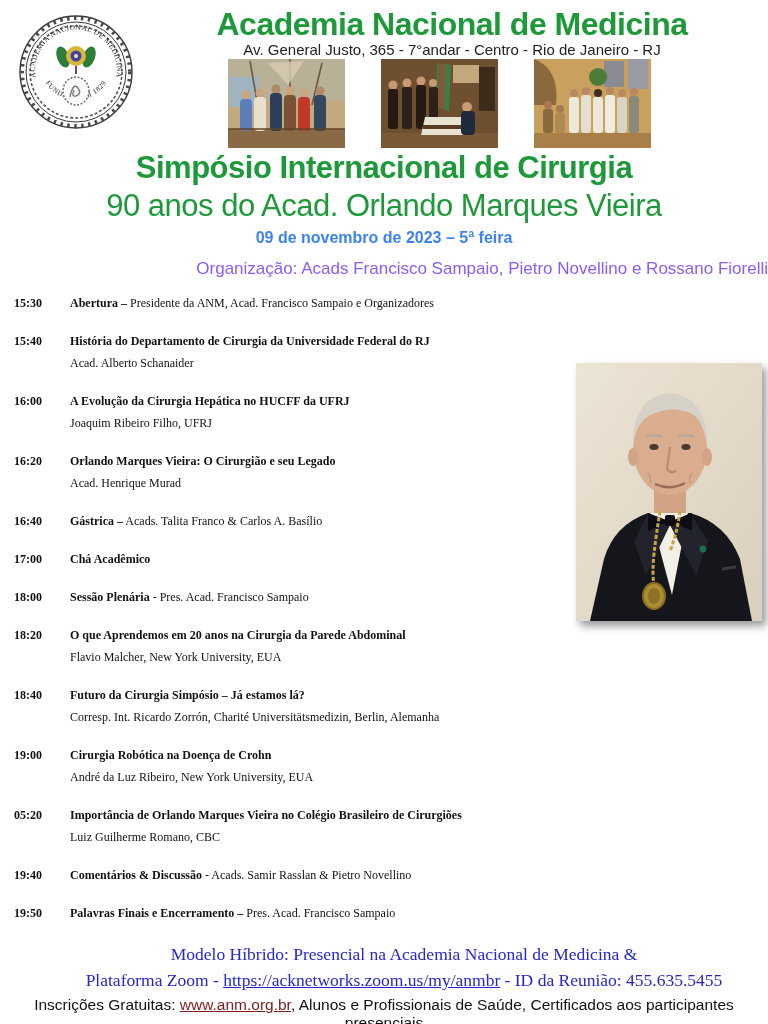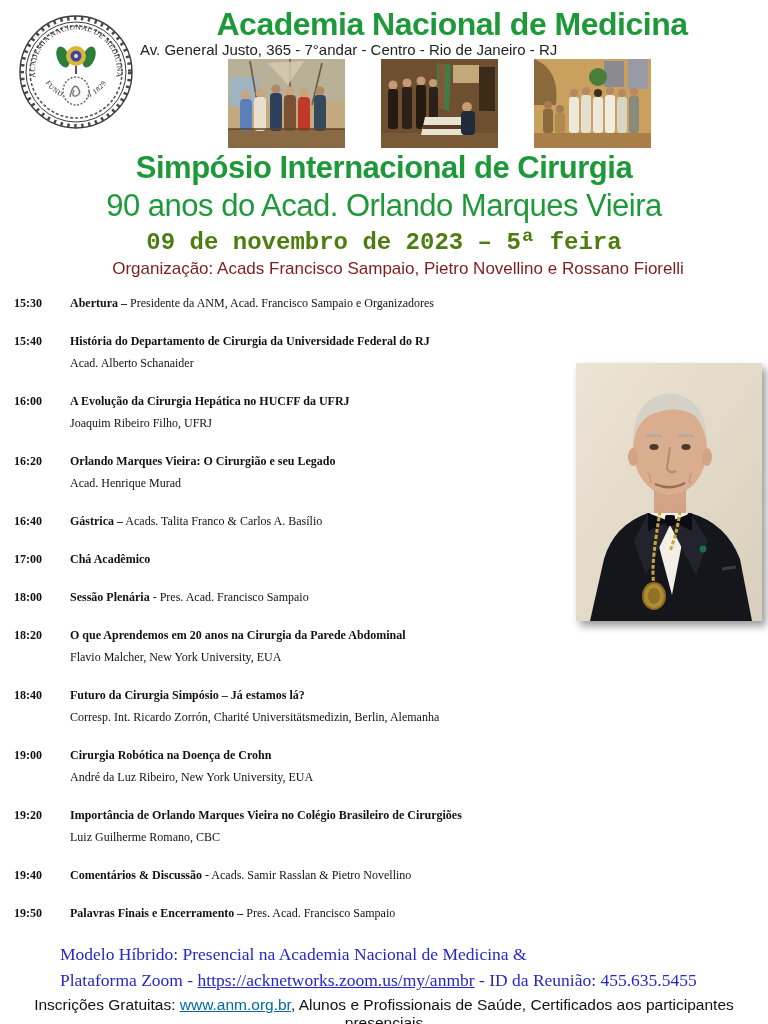--- a/index.html
+++ b/index.html
@@ -3,60 +3,60 @@
 <meta charset="utf-8">
 <style>
   html,body{margin:0;padding:0;background:#ffffff;}
   .page{position:relative;width:768px;height:1024px;background:#ffffff;overflow:hidden;
         font-family:"Liberation Serif",serif;color:#111;}
 
   
   .org-title{position:absolute;left:140px;right:4px;top:6px;text-align:center;
              font-family:"Liberation Sans",sans-serif;font-weight:bold;font-size:32px;
              color:#1e9939;letter-spacing:-0.5px;}
-  .org-address{position:absolute;left:140px;right:4px;top:41px;
+  .org-address{position:absolute;left:140px;right:4px;top:41px;text-align:center;
                font-family:"Liberation Sans",sans-serif;font-size:15px;color:#222;}
   .seal{position:absolute;left:16px;top:12px;width:120px;height:124px;}
   .painting{position:absolute;top:59px;width:117px;height:89px;}
   .painting svg{width:100%;height:100%;display:block;}
   .p1{left:228px;} .p2{left:381px;} .p3{left:534px;}
 
   
   .ev-line1{position:absolute;left:0;right:0;top:150px;text-align:center;
             font-family:"Liberation Sans",sans-serif;font-weight:bold;font-size:31px;
             color:#1e9939;letter-spacing:-0.5px;}
   .ev-line2{position:absolute;left:0;right:0;top:188px;text-align:center;
             font-family:"Liberation Sans",sans-serif;font-weight:normal;font-size:31px;
             color:#1e9939;letter-spacing:-0.5px;}
   .ev-date{position:absolute;left:0;right:0;top:229px;text-align:center;
-           font-family:Liberation Mono, monospace;font-weight:bold;font-size:24px;color:#4d7c0f;}
-  .ev-org{position:absolute;left:0;right:0;top:259px;text-align:center;
-          font-family:"Liberation Sans",sans-serif;font-size:17px;color:#7f1d1d;padding-left:28px;}
+           font-family:Liberation Sans, sans-serif;font-weight:bold;font-size:16px;color:#3b82f6;}
+  .ev-org{position:absolute;left:0;right:0;top:259px;text-align:right;
+          font-family:"Liberation Sans",sans-serif;font-size:17px;color:#8b5cf6;padding-left:28px;}
 
   
   .schedule{position:absolute;left:14px;top:292px;width:746px;}
   .row{display:flex;margin-bottom:16px;font-size:12px;line-height:22px;}
   .time{flex:0 0 56px;font-weight:bold;}
   .body-col{flex:1;}
   .stitle{font-weight:bold;}
   .sdetail{font-weight:normal;}
   .speaker{display:block;font-weight:normal;}
 
   
   .photo{position:absolute;left:576px;top:363px;width:186px;height:258px;
          box-shadow:4px 5px 8px rgba(0,0,0,0.40);background:#eae2d3;}
   .photo svg{width:100%;height:100%;display:block;}
 
   
-  .hybrid{position:absolute;right:20px;left:60px;top:941px;text-align:left;
+  .hybrid{position:absolute;right:20px;left:60px;top:941px;text-align:center;
           color:#2626cc;font-size:17.5px;line-height:26px;font-family:"Liberation Serif",serif;}
   .hybrid a{color:#2626cc;text-decoration:underline;}
   .register{position:absolute;left:0;right:0;top:996px;text-align:center;
             font-family:"Liberation Sans",sans-serif;font-size:15.5px;color:#111;}
-  .register a{color:#0369a1;text-decoration:underline;}
+  .register a{color:#7f1d1d;text-decoration:underline;}
 </style>
 </head>
 <body>
 
 <div class="page">
 
   <div class="seal">
     <svg viewBox="0 0 120 120">
       <circle cx="60" cy="60" r="56" fill="#ffffff" stroke="#3a3a3a" stroke-width="1.4"></circle>
       <circle cx="60" cy="60" r="54" fill="none" stroke="#4a4a4a" stroke-width="4" stroke-dasharray="2.5 4.5"></circle>
@@ -220,21 +220,21 @@
         <span class="sdetail"></span>
         <span class="speaker">Corresp. Int. Ricardo Zorrón, Charité Universitätsmedizin, Berlin, Alemanha</span></span>
     </div>
     <div class="row">
       <span class="time">19:00</span>
       <span class="body-col"><span class="stitle">Cirurgia Robótica na Doença de Crohn</span>
         <span class="sdetail"></span>
         <span class="speaker">André da Luz Ribeiro, New York University, EUA</span></span>
     </div>
     <div class="row">
-      <span class="time">19:20</span>
+      <span class="time">05:20</span>
       <span class="body-col"><span class="stitle">Importância de Orlando Marques Vieira no Colégio Brasileiro de Cirurgiões</span>
         <span class="sdetail"></span>
         <span class="speaker">Luiz Guilherme Romano, CBC</span></span>
     </div>
     <div class="row">
       <span class="time">19:40</span>
       <span class="body-col"><span class="stitle">Comentários &amp; Discussão</span>
         <span class="sdetail">- Acads. Samir Rasslan &amp; Pietro Novellino</span>
         <span class="speaker"></span></span>
     </div>

